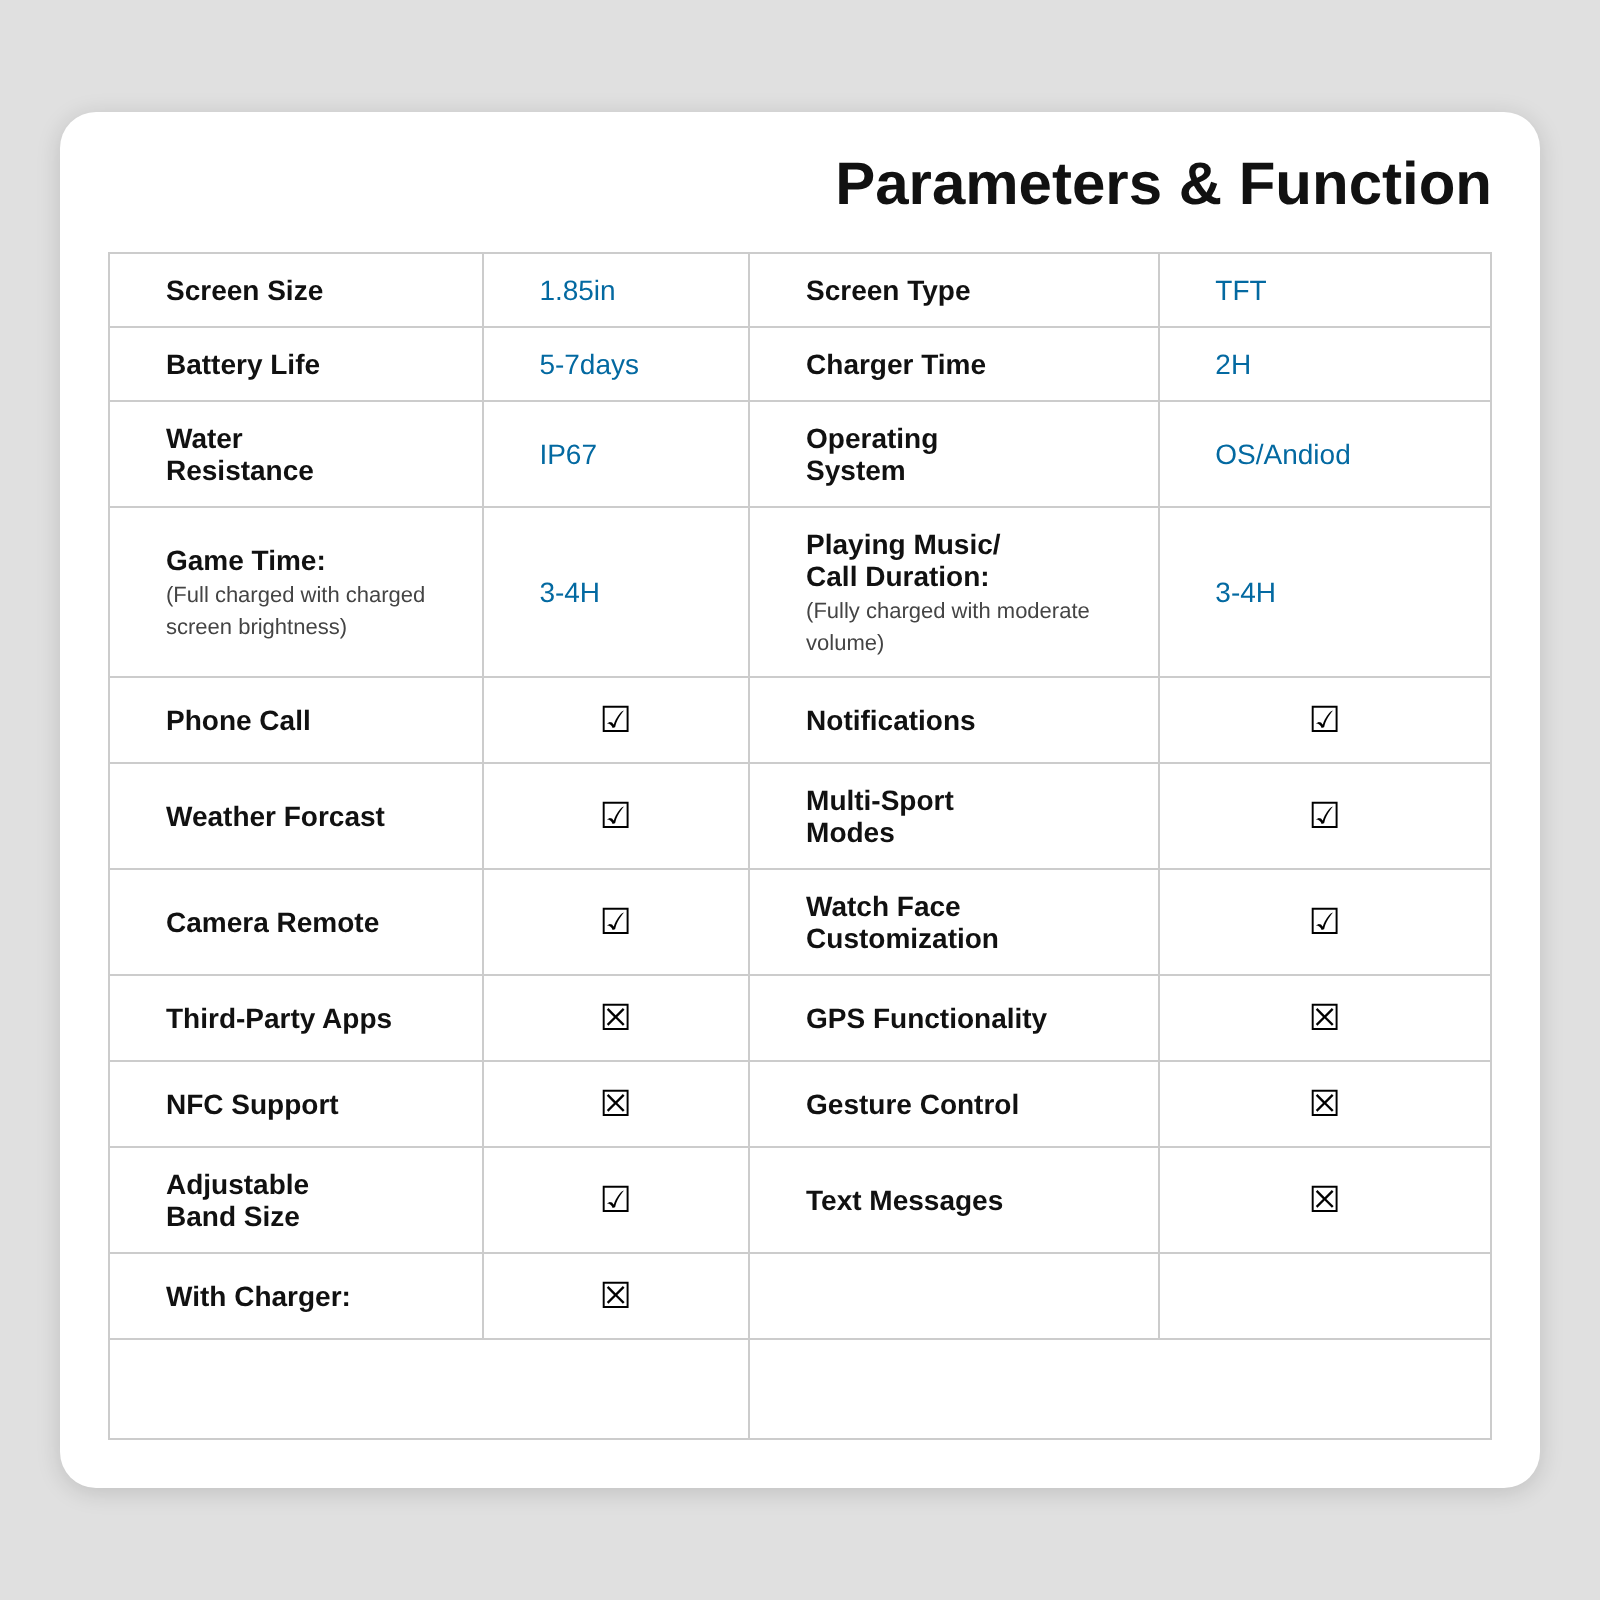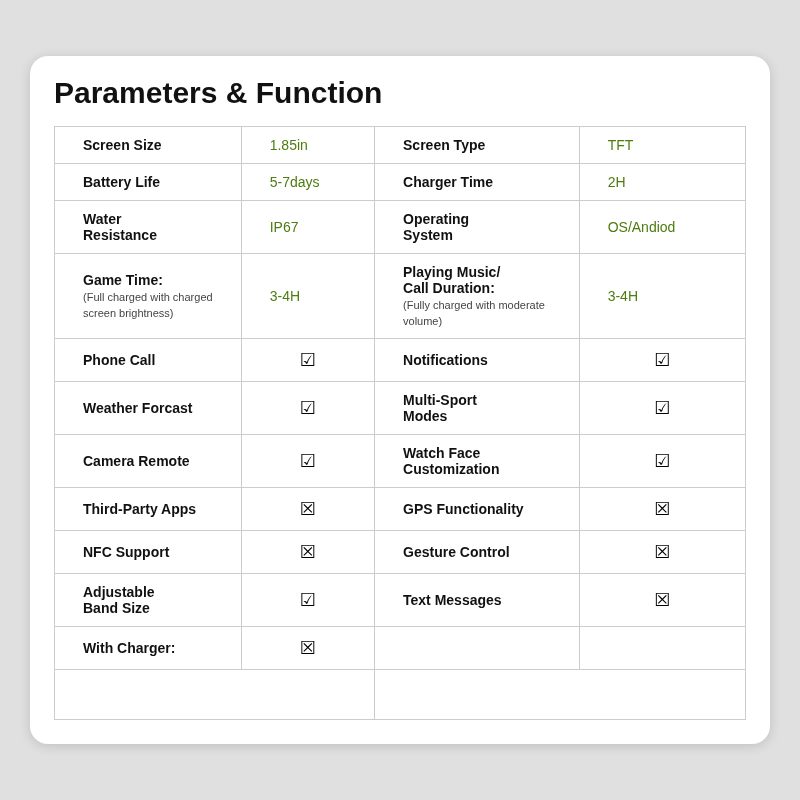--- a/index.html
+++ b/index.html
@@ -13,21 +13,21 @@
       font-family: Arial, sans-serif;
     }
     .card {
       background: #fff;
       border-radius: 18px;
       width: 740px;
       padding: 20px 24px 24px;
       box-shadow: 0 2px 12px rgba(0,0,0,0.15);
     }
     h1 {
-      text-align: left;
+      text-align: right;
       font-size: 30px;
       font-weight: 800;
       margin-bottom: 16px;
       color: #111;
     }
     table {
       width: 100%;
       border-collapse: collapse;
       font-size: 14px;
     }
@@ -35,21 +35,21 @@
       border: 1px solid #ccc;
       padding: 10px 28px;
       vertical-align: middle;
     }
     .label {
       font-weight: 700;
       color: #111;
       width: 140px;
     }
     .value {
-      color: #4d7c0f;
+      color: #0369a1;
       width: 100px;
     }
     .check-cell {
       width: 50px;
       text-align: center;
       font-size: 18px;
     }
     .sub-label {
       font-size: 11px;
       font-weight: 400;

